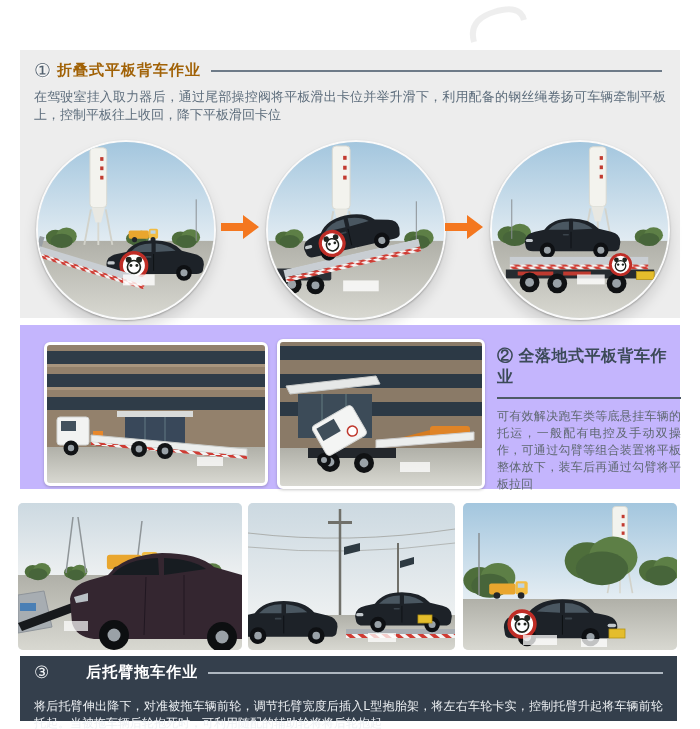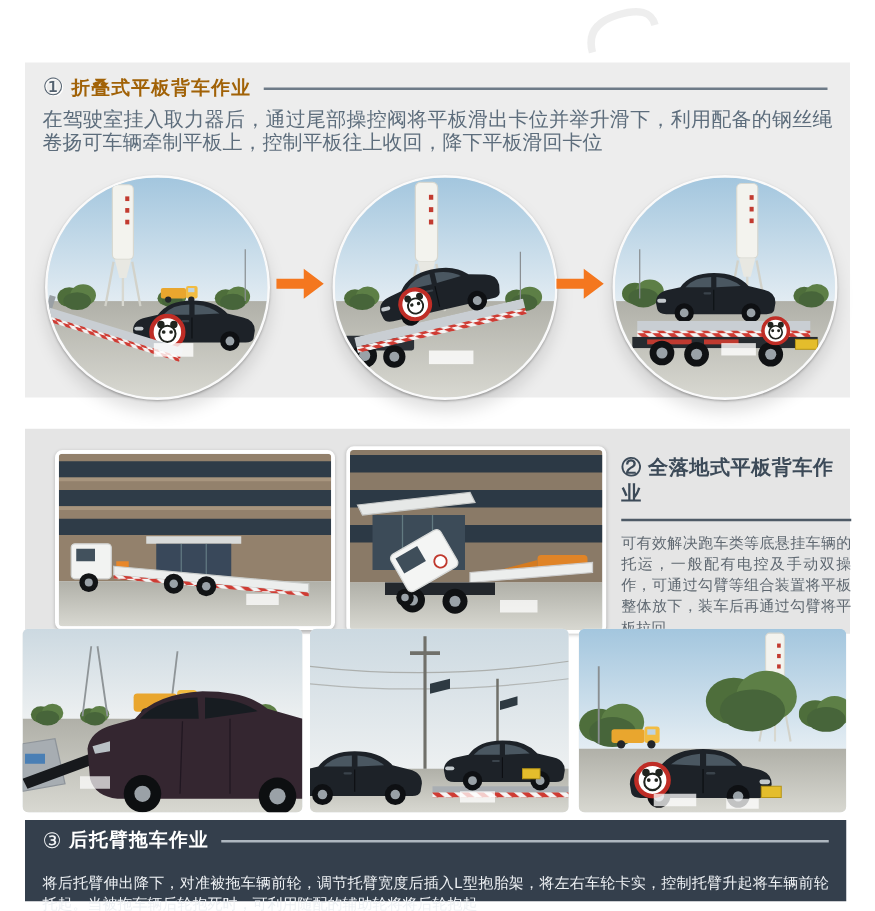--- a/index.html
+++ b/index.html
@@ -9,29 +9,29 @@
   
   .swoosh { position:absolute; top:2px; left:466px; width:62px; height:46px; opacity:.6; }
   .header-badge { position:absolute; top:5px; left:523px; width:177px; height:41px;
     background:#3e4d5c; color:#fff; font-size:15px; font-weight:bold; letter-spacing:3px;
     display:flex; align-items:center; justify-content:center; padding-top:4px; box-sizing:border-box; }
   .header-badge::before { content:""; position:absolute; top:4px; left:0; right:0; height:1px; background:#cdd5db; }
 
   
   .panel { position:absolute; left:20px; width:660px; box-sizing:border-box; }
   .panel1 { top:50px; height:268px; background:#ededed; }
-  .panel2 { top:343px; height:164px; background:#e5e5e5; }
+  .panel2 { top:325px; height:164px; background:#c4b5fd; }
   .panel3 { top:656px; width:657px; height:65px; background:#343f4c; }
 
   
   .titlerow { display:flex; align-items:center; padding:11px 16px 0 14px; }
   .num-badge { font-size:19px; line-height:19px; color:#53616f; margin-right:6px; text-shadow:1px 1px 0 #ffffff; }
   .s-title { font-size:15px; font-weight:bold; color:#a16207; letter-spacing:1px; }
   .rule1 { flex:1; height:2px; background:#6e7b88; margin-left:10px; margin-right:2px; }
-  .s1-desc { margin:8px 14px 0 14px; font-size:16px; line-height:18px; color:#5d6d7c; text-align:justify; }
+  .s1-desc { margin:8px 14px 0 14px; font-size:13px; line-height:18px; color:#5d6d7c; text-align:justify; }
   .circles { position:absolute; top:88px; left:0; width:660px; height:180px; }
   .circle { position:absolute; top:2px; width:176px; height:176px; border-radius:50%; overflow:hidden;
     border:2px solid #fafafa; box-shadow:0 1px 2px rgba(0,0,0,.28), 0 9px 14px rgba(0,0,0,.13); background:#dfe7ec; }
   .circle svg, .photo svg { display:block; width:100%; height:100%; }
   .c1 { left:16px; } .c2 { left:246px; } .c3 { left:470px; }
   .arrow { position:absolute; top:74px; width:40px; height:30px; }
   .a1 { left:201px; } .a2 { left:425px; }
 
   
   .photo { overflow:hidden; background:#e8ebec; }
@@ -44,21 +44,21 @@
 
   
   .pr { position:absolute; border-radius:5px; }
   .pr1 { left:18px;  top:503px; width:224px; height:147px; }
   .pr2 { left:248px; top:503px; width:207px; height:147px; }
   .pr3 { left:463px; top:503px; width:214px; height:147px; }
 
   
   .titlerow3 { display:flex; align-items:center; padding:7px 14px 0 14px; }
   .s3-num { font-size:17px; line-height:18px; color:#f2f4f6; margin-right:6px; }
-  .s3-title { font-size:15px; font-weight:bold; color:#ffffff; letter-spacing:1px; }
+  .s3-title { font-size:15px; font-weight:bold; color:#ffffff; letter-spacing:1px;margin-left:31px; }
   .rule3 { flex:1; height:2px; background:#aeb7c0; margin-left:10px; }
   .s3-desc { padding:4px 14px 0 14px; font-size:12px; line-height:17px; color:#eef1f4; text-align:justify; }
 </style>
 </head>
 <body>
 
 <svg width="0" height="0" style="position:absolute" aria-hidden="true">
   <defs>
     <linearGradient id="g-sky" x1="0" y1="0" x2="0" y2="1">
       <stop offset="0" stop-color="#a3c6de"></stop>

